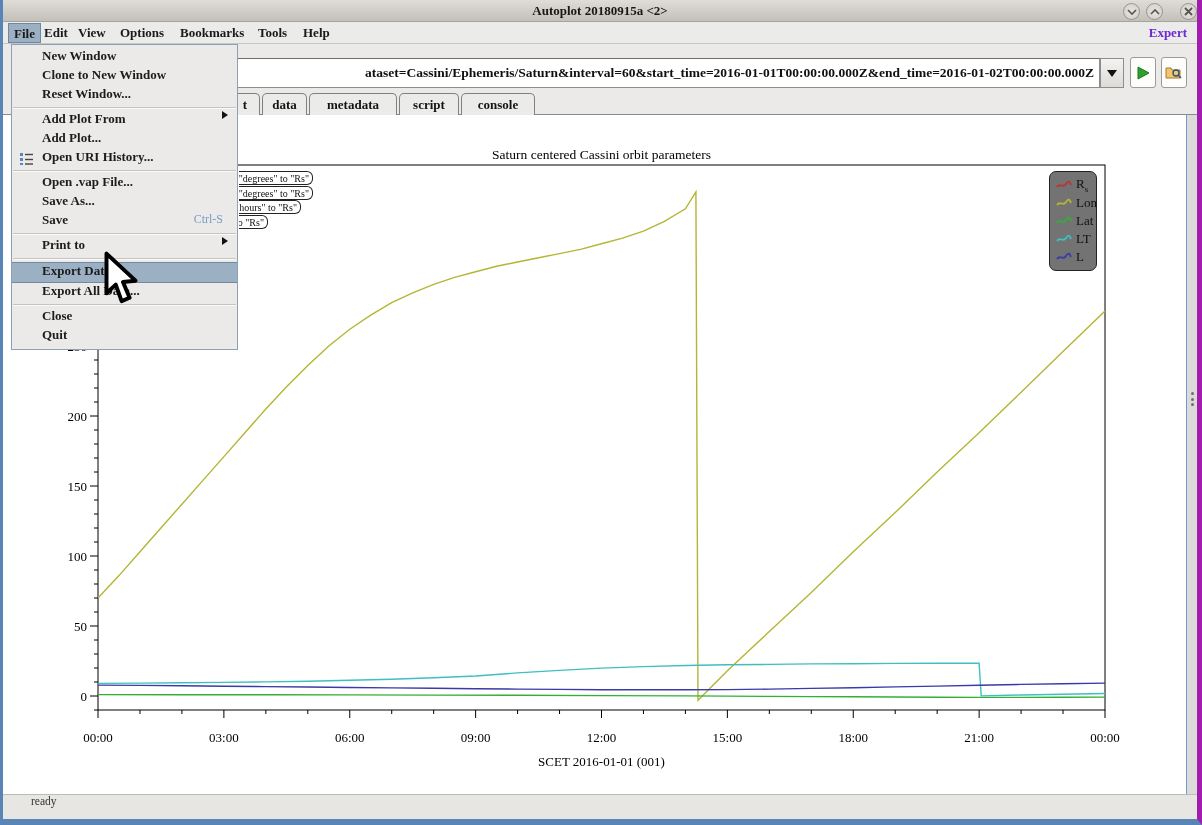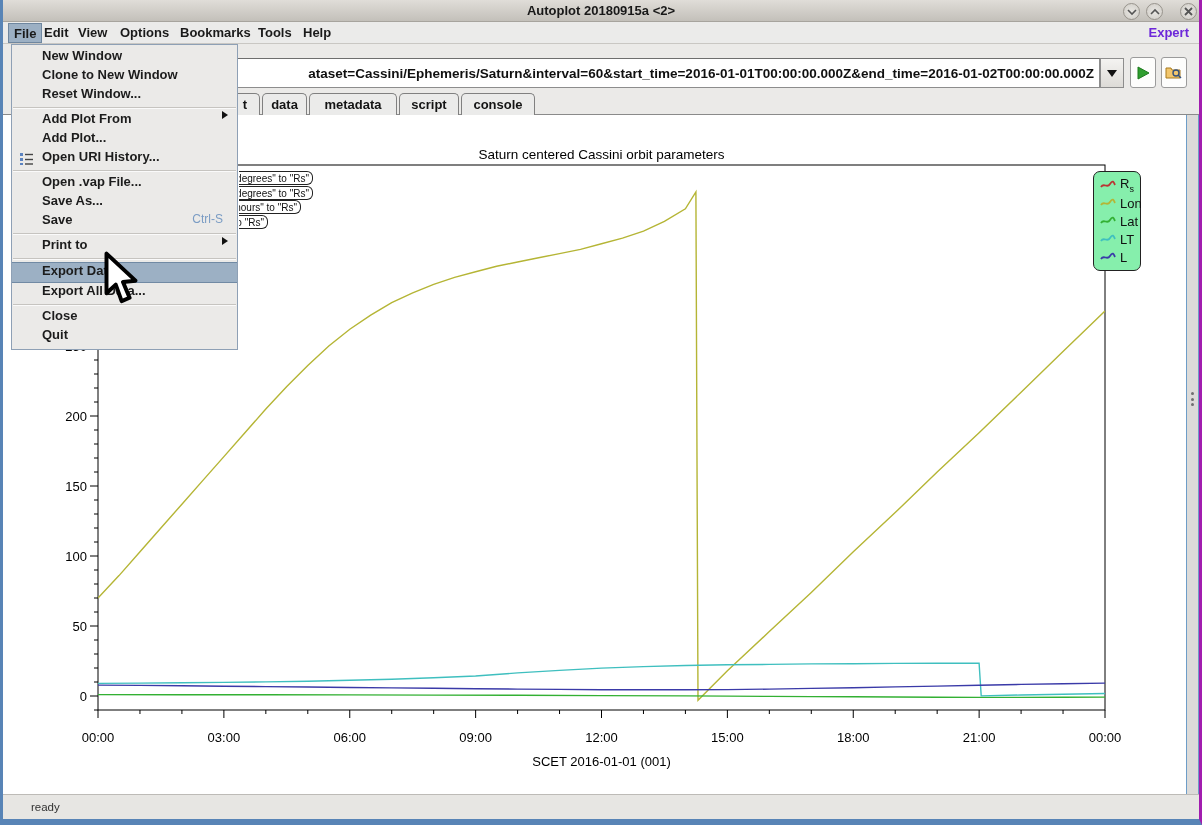--- a/index.html
+++ b/index.html
@@ -1,21 +1,21 @@
 <!DOCTYPE html>
 <html><head>
 <meta charset="utf-8">
 <style>
   html,body{margin:0;padding:0;background:#9aa5ad;}
   *{box-sizing:border-box;}
   #win{
     position:relative;width:1202px;height:825px;overflow:hidden;
-    font-family:Liberation Sans, sans-serif;
+    font-family:Liberation Serif, serif;
     background:#ebeae8;
-    border-left:3px solid #5884b6;border-right:3px solid #a21caf;border-bottom:6px solid #5884b6;
+    border-left:3px solid #5884b6;border-right:5px solid #a21caf;border-bottom:6px solid #5884b6;
   }
   
   .titlebar{position:absolute;left:0;top:0;width:100%;height:22px;
     background:linear-gradient(#e0ddd8,#c3c0ba);border-bottom:1px solid #a7a49e;
     display:flex;align-items:center;justify-content:center;}
   .titlebar .ttl{font-size:13px;font-weight:bold;color:#181818;}
   .winbtn{position:absolute;top:3px;width:17px;height:17px;border-radius:50%;
     background:radial-gradient(#e9e7e3,#cfccc6);border:1px solid #98948d;
     display:flex;align-items:center;justify-content:center;}
   
@@ -35,38 +35,38 @@
     display:flex;align-items:center;justify-content:center;}
   
   .tabrow{position:absolute;left:0;top:92px;width:1196px;height:23px;background:#ebeae8;border-bottom:1px solid #8a8a8a;}
   .tab{position:absolute;top:1px;height:22px;background:#ebebea;border:1px solid #808080;border-bottom:none;
     border-radius:5px 5px 0 0;font-size:13px;font-weight:bold;color:#141414;
     display:flex;align-items:center;justify-content:center;}
   
   .canvas{position:absolute;left:0;top:115px;width:1183px;height:679px;background:#fff;}
   #chart{position:absolute;left:0;top:0;}
   
-  .legend{position:absolute;left:1046px;top:171px;width:48px;background:#86efac;border:1.3px solid #222;border-radius:7px;
-    padding:4px 0 4px 6px;margin-left:44px;}
+  .legend{position:absolute;left:1046px;top:171px;width:48px;background:#737373;border:1.3px solid #222;border-radius:7px;
+    padding:4px 0 4px 6px;}
   .lg-row{display:flex;align-items:center;height:18px;}
   .lg-row svg{flex:0 0 16px;margin-right:4px;}
   .lg-row .lab{font-size:13px;color:#111;}
   .lg-row sub{font-size:9px;}
   
   .bubble{position:absolute;height:14px;background:#fff;border:1px solid #222;border-left:none;
     border-radius:0 6px 6px 0;font-size:10px;color:#111;display:flex;align-items:center;justify-content:flex-end;
     padding:0 3px;white-space:nowrap;overflow:hidden;}
   
   .splitter{position:absolute;left:1183px;top:115px;width:13px;height:679px;background:#dcdbd9;
     border-left:1px solid #6d9dc8;border-right:1px solid #6d9dc8;}
   .grip{position:absolute;left:4px;top:277px;width:4px;height:14px;display:flex;flex-direction:column;justify-content:space-between;}
   .grip i{width:3px;height:3px;background:#6f6f6f;border-radius:50%;}
   
   .statusbar{position:absolute;left:0;top:794px;width:1196px;height:25px;background:#e7e6e3;border-top:1px solid #bdbbb7;
-    display:flex;align-items:center;}
+    display:flex;align-items:flex-start;}
   .statusbar span{font-size:11.5px;color:#333;margin-left:28px;}
   
   .popup{position:absolute;left:8px;top:44px;width:227px;background:#ebeae8;border:1px solid #8ea0b5;
     padding:3px 0;z-index:10;}
   .mi{position:relative;height:19px;display:flex;align-items:flex-start;font-size:13px;font-weight:bold;color:#1c1c1c;}
   .mi .lab{margin-left:30px;}
   .mi.hl{background:#9cb0c4;border-top:1px solid #718aa4;border-bottom:1px solid #718aa4;height:21px;}
   .mi .sc{position:absolute;right:14px;font-size:12px;font-weight:normal;color:#7a9cc4;}
   .mi .arrow{position:absolute;right:9px;width:0;height:0;border-left:6px solid #111;border-top:4px solid transparent;border-bottom:4px solid transparent;}
   .mi .micon{position:absolute;left:7px;top:2px;}

